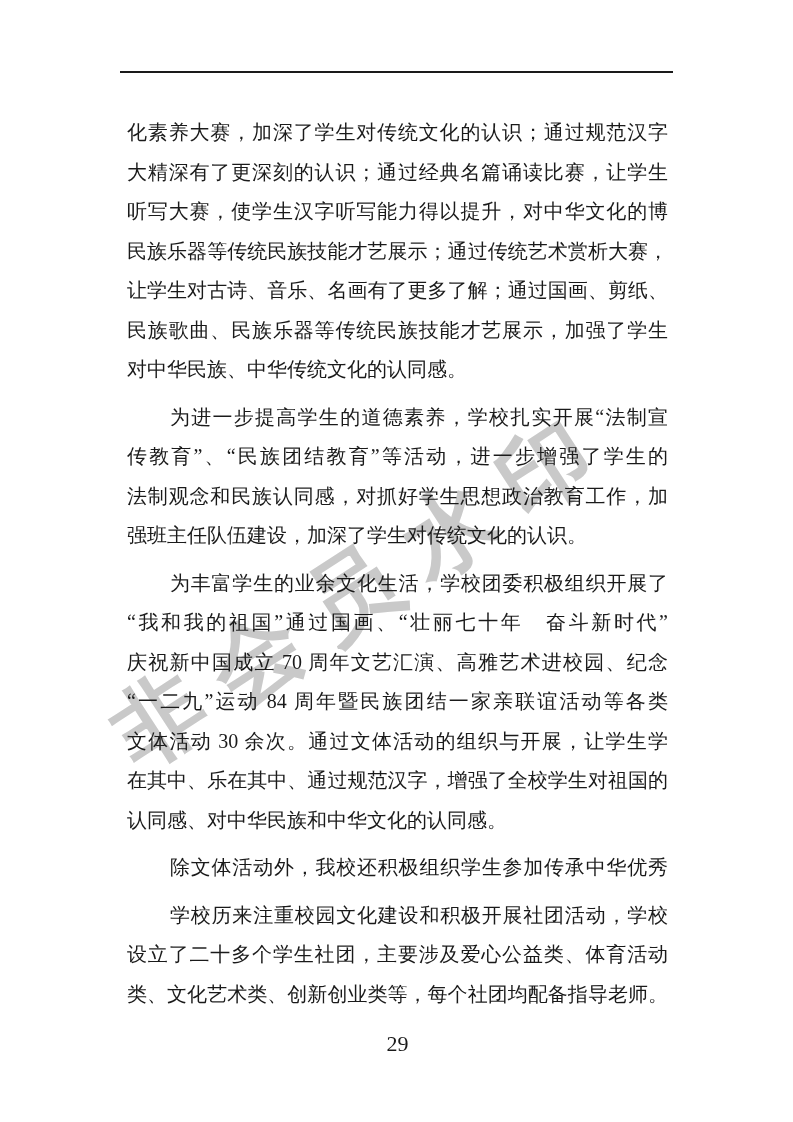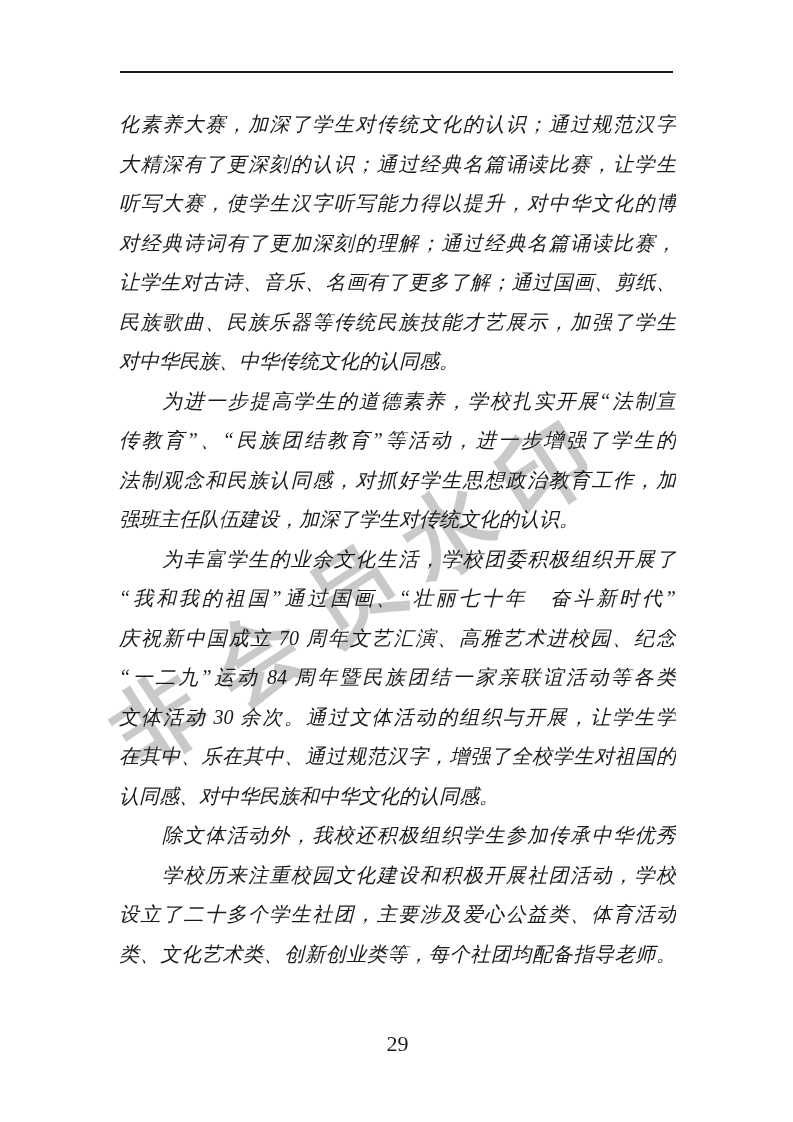--- a/index.html
+++ b/index.html
@@ -39,21 +39,21 @@
   }
   .doc-body {
     position: absolute;
     left: 119px;
     top: 105px;
     width: 557px;
     z-index: 1;
     color: var(--text-color, #1a1a1a);
     font-size: 20px;
   }
-  .paragraph { margin: 0; padding: 0; font-style: italic; }
+  .paragraph { margin: 8px; padding: 0; }
   .line {
     height: 39.5px;
     line-height: 39.5px;
     text-align: justify;
     text-align-last: justify;
     overflow: hidden;
     white-space: normal;
   }
   .line.indent { text-indent: 43px; }
   .line.last { text-align-last: left; }
@@ -74,21 +74,21 @@
 <body>
 
 <div class="page">
   <div class="header-rule"></div>
   <div class="watermark">非会员水印</div>
   <div class="doc-body">
       <div class="paragraph">
         <div class="line">化素养大赛，加深了学生对传统文化的认识；通过规范汉字</div>
         <div class="line">大精深有了更深刻的认识；通过经典名篇诵读比赛，让学生</div>
         <div class="line">听写大赛，使学生汉字听写能力得以提升，对中华文化的博</div>
-        <div class="line">对经典诗词有了更加深刻的理解；通过经典名篇诵读比赛，</div>
+        <div class="line">民族乐器等传统民族技能才艺展示；通过传统艺术赏析大赛，</div>
         <div class="line">让学生对古诗、音乐、名画有了更多了解；通过国画、剪纸、</div>
         <div class="line">民族歌曲、民族乐器等传统民族技能才艺展示，加强了学生</div>
         <div class="line last">对中华民族、中华传统文化的认同感。</div>
       </div>
       <div class="paragraph">
         <div class="line indent">为进一步提高学生的道德素养，学校扎实开展“法制宣</div>
         <div class="line">传教育”、“民族团结教育”等活动，进一步增强了学生的</div>
         <div class="line">法制观念和民族认同感，对抓好学生思想政治教育工作，加</div>
         <div class="line last">强班主任队伍建设，加深了学生对传统文化的认识。</div>
       </div>

